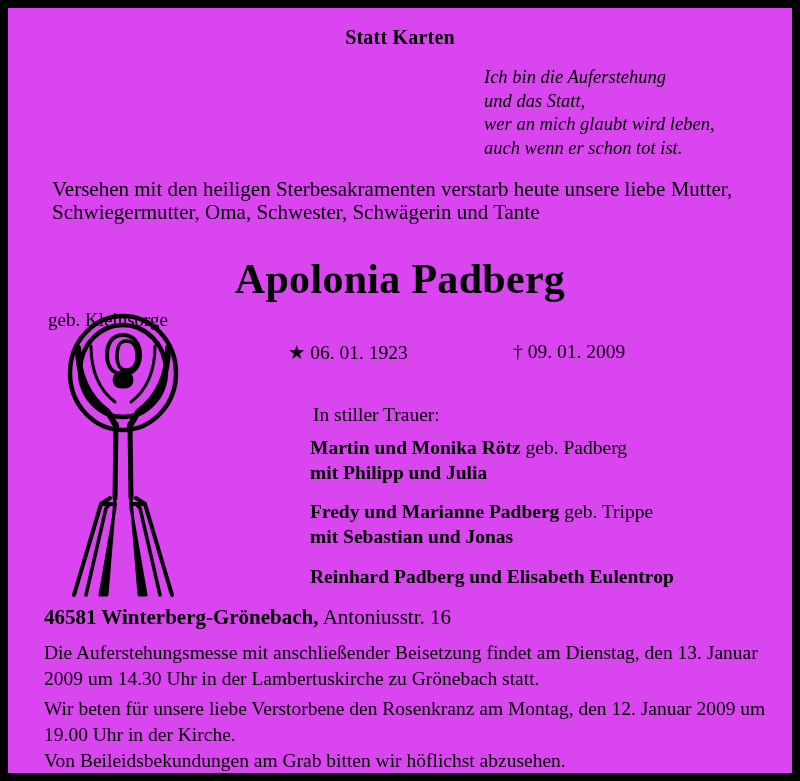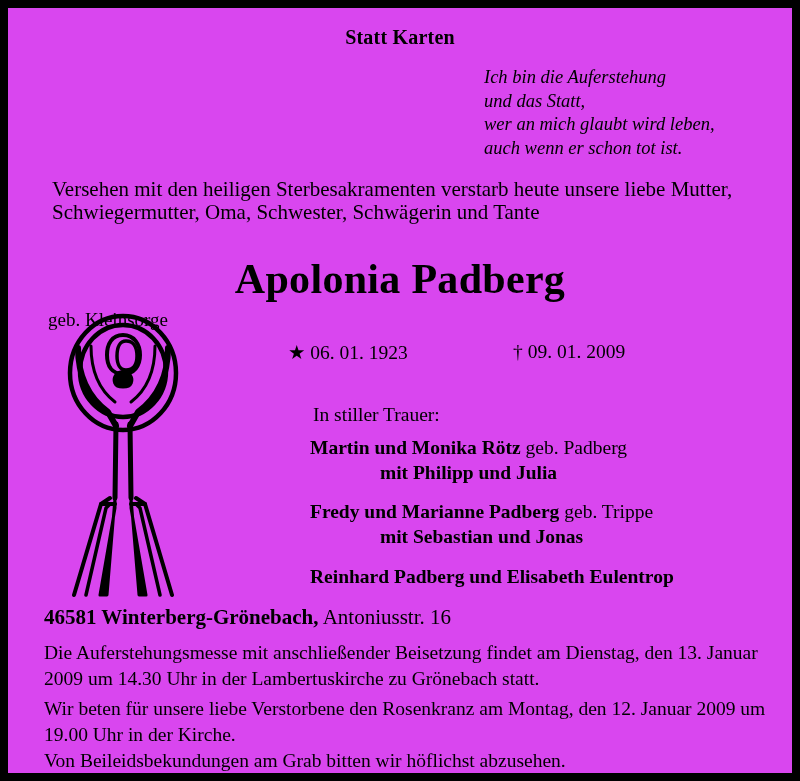--- a/index.html
+++ b/index.html
@@ -80,21 +80,21 @@
   #mourners-heading {
     left: 305px; top: 396px;
     font-size: 19.5px;
   }
   .mourner-group { left: 302px; font-size: 19.5px; line-height: 25px; }
   #mourner-group-0 { top: 427px; }
   #mourner-group-1 { top: 491px; }
   #mourner-group-2 { top: 556px; }
   .mourner-group .primary { font-weight: bold; }
   .mourner-group .suffix { font-weight: normal; }
-  .mourner-group .children { font-weight: bold; display: block; text-align: center; }
+  .mourner-group .children { font-weight: bold; display: block; }
 
   
   #address-line {
     left: 36px; top: 597px;
     font-size: 21px;
     white-space: nowrap;
   }
   #address-line .city { font-weight: bold; }
   #address-line .street { font-weight: normal; }
 

